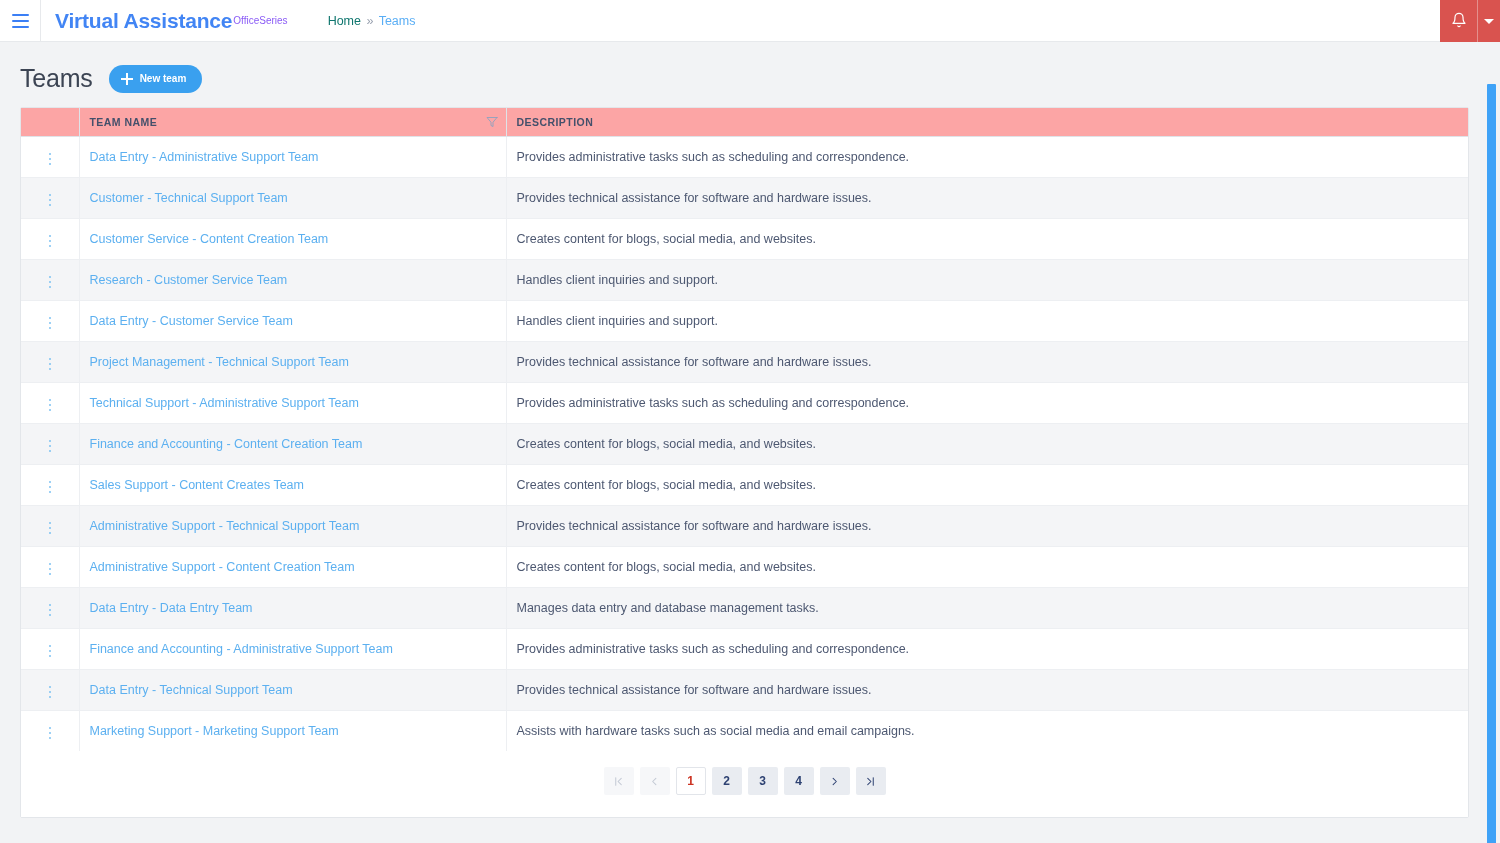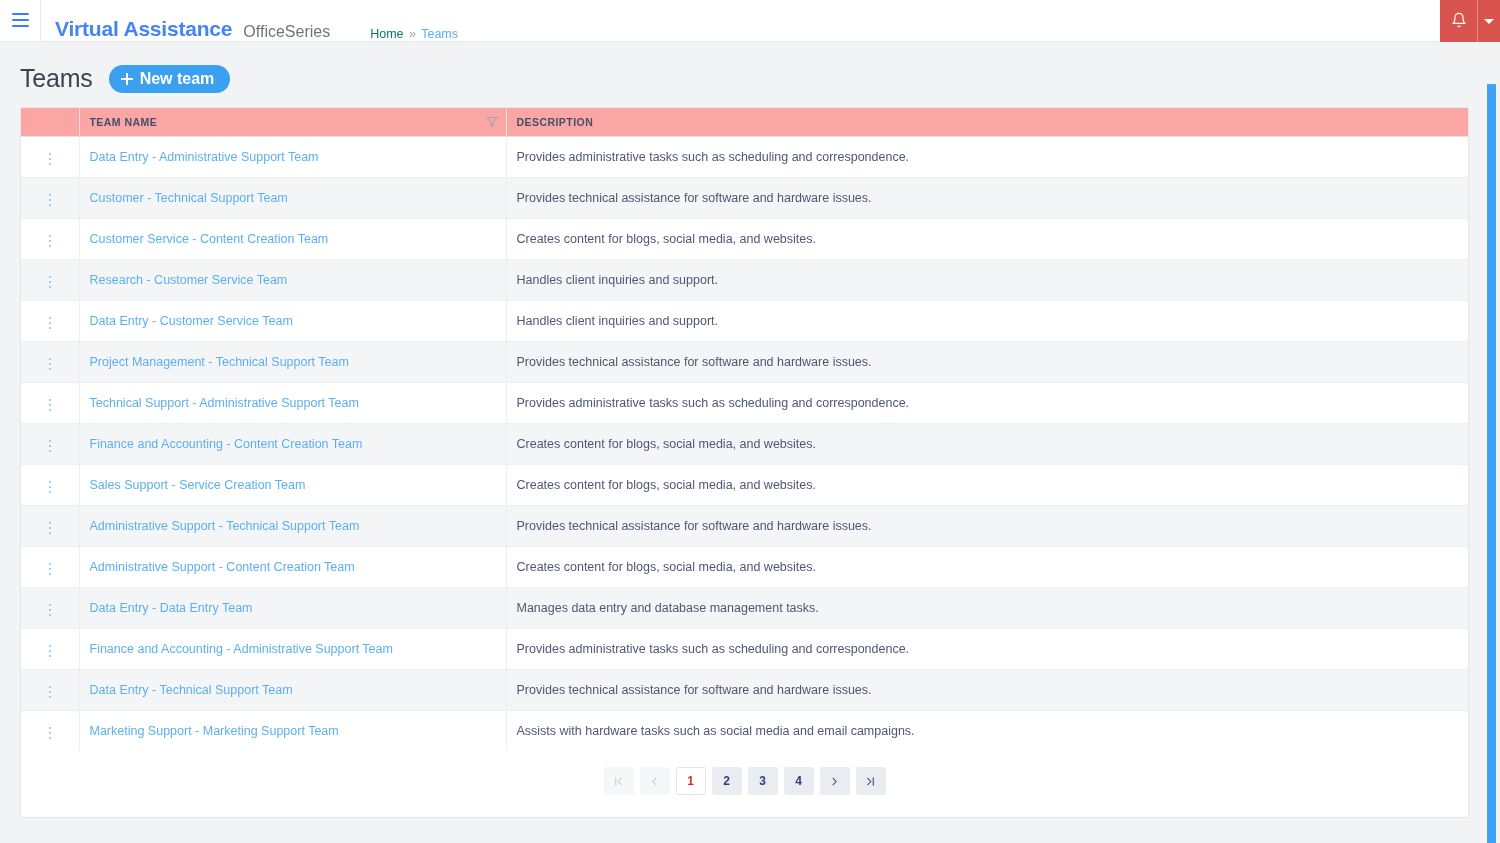--- a/index.html
+++ b/index.html
@@ -10,21 +10,21 @@
     font-family: "Liberation Sans", sans-serif;
     overflow: hidden;
   }
 
   
   .topbar {
     position: relative;
     height: 42px;
     background: #ffffff;
     display: flex;
-    align-items: flex-end;
+    align-items: center;
     border-bottom: 1px solid #e7e9ec;
   }
   .hamburger {
     width: 40px;
     height: 42px;
     display: flex;
     flex-direction: column;
     align-items: center;
     justify-content: center;
     gap: 4px;
@@ -44,23 +44,23 @@
   }
   .brand {
     margin-left: 14px;
     font-size: 21px;
     font-weight: bold;
     color: #4285f4;
     letter-spacing: -0.2px;
     white-space: nowrap;
   }
   .brand-sub {
-    margin-left: 11px;
-    font-size: 16px;
-    color: #737373;
+    margin-left: 1px;
+    font-size: 10px;
+    color: #8b5cf6;
     white-space: nowrap;
   }
   .breadcrumb {
     margin-left: 40px;
     font-size: 12.5px;
     color: #5aaef5;
     white-space: nowrap;
   }
   .breadcrumb .crumb-home { color: #0f766e; }
   .breadcrumb .sep { color: #9aa2b0; margin: 0 2px; }
@@ -113,21 +113,21 @@
     margin-left: 16px;
     background: #3aa0ef;
     color: #fff;
     border: none;
     border-radius: 18px;
     height: 28px;
     padding: 0 16px 0 12px;
     display: inline-flex;
     align-items: center;
     gap: 7px;
-    font-size: 16px;
+    font-size: 10px;
     font-weight: bold;
     cursor: pointer;
   }
   .plus {
     display: inline-block;
     position: relative;
     width: 12px; height: 12px;
   }
   .plus::before, .plus::after {
     content: "";
@@ -392,21 +392,21 @@
               </span></td>
             <td class="c-name"><a>Finance and Accounting - Content Creation Team</a></td>
             <td class="c-desc">Creates content for blogs, social media, and websites.</td>
           </tr>
           <tr>
             <td class="c-menu"><span class="dots">
                 <i></i>
                 <i></i>
                 <i></i>
               </span></td>
-            <td class="c-name"><a>Sales Support - Service Creation Team</a></td>
+            <td class="c-name"><a>Sales Support - Content Creates Team</a></td>
             <td class="c-desc">Creates content for blogs, social media, and websites.</td>
           </tr>
           <tr>
             <td class="c-menu"><span class="dots">
                 <i></i>
                 <i></i>
                 <i></i>
               </span></td>
             <td class="c-name"><a>Administrative Support - Technical Support Team</a></td>
             <td class="c-desc">Provides technical assistance for software and hardware issues.</td>

